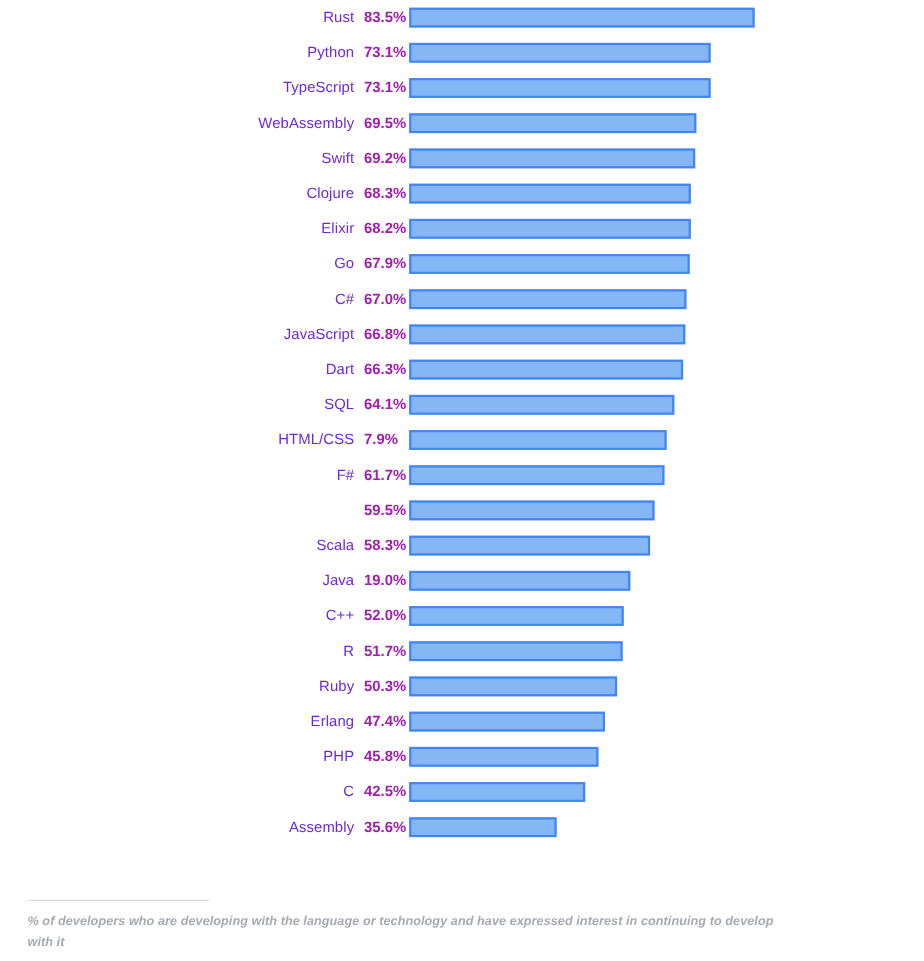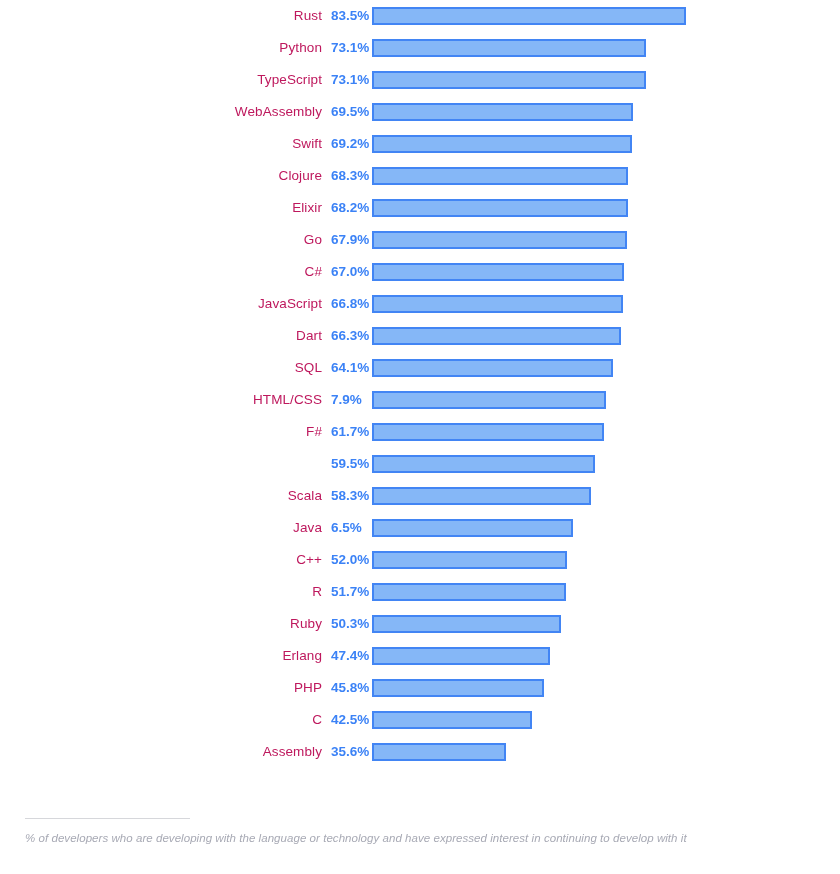--- a/index.html
+++ b/index.html
@@ -38,36 +38,36 @@
 
   .row-label {
     position: absolute;
     right: 518px;          
     top: 0;
     height: 32px;
     line-height: 32px;
     text-align: right;
     white-space: nowrap;
     font-size: 13.5px;
-    color: #be185d;
+    color: #6d28d9;
     letter-spacing: 0.1px;
   }
 
   .row-value {
     position: absolute;
     left: 331px;
     width: 38px;
     top: 0;
     height: 32px;
     line-height: 32px;
     text-align: left;
     white-space: nowrap;
     font-size: 13.5px;
     font-weight: bold;
-    color: #3b82f6;
+    color: #a21caf;
   }
 
   .bar-track {
     position: absolute;
     left: 372px;
     top: 0;
     height: 32px;
     right: 0;
   }
 
@@ -92,21 +92,21 @@
   #footnote-divider {
     width: 165px;
     height: 0;
     border-top: 1px solid #d6d7db;
     margin: 0 0 10px 0;
   }
 
   #footnote-text {
     font-size: 11.5px;
     font-style: italic;
-    font-weight: normal;
+    font-weight: bold;
     line-height: 19px;
     color: #a7a9b4;
     letter-spacing: 0.05px;
   }
 </style>
 </head>
 <body>
 
 <div id="chart-root">
 
@@ -217,21 +217,21 @@
       </div>
       <div class="bar-row">
         <div class="row-label">Scala</div>
         <div class="row-value">58.3%</div>
         <div class="bar-track">
           <div class="bar-fill" style="width: 218.916px; background: rgb(133, 183, 247); border-color: rgb(66, 133, 244);"></div>
         </div>
       </div>
       <div class="bar-row">
         <div class="row-label">Java</div>
-        <div class="row-value">6.5%</div>
+        <div class="row-value">19.0%</div>
         <div class="bar-track">
           <div class="bar-fill" style="width: 200.517px; background: rgb(133, 183, 247); border-color: rgb(66, 133, 244);"></div>
         </div>
       </div>
       <div class="bar-row">
         <div class="row-label">C++</div>
         <div class="row-value">52.0%</div>
         <div class="bar-track">
           <div class="bar-fill" style="width: 195.26px; background: rgb(133, 183, 247); border-color: rgb(66, 133, 244);"></div>
         </div>

